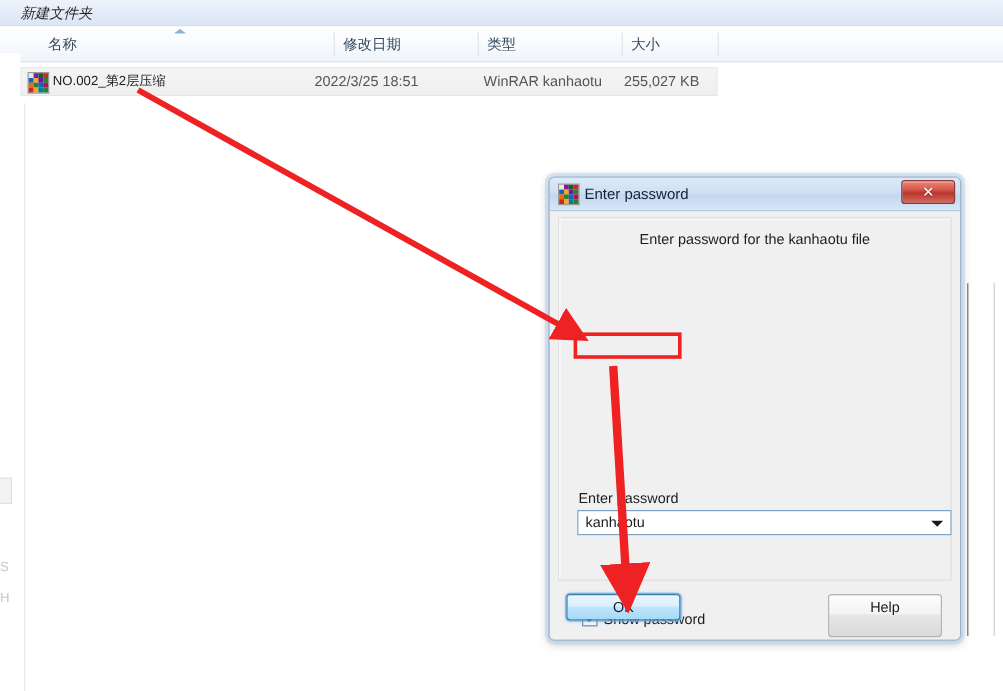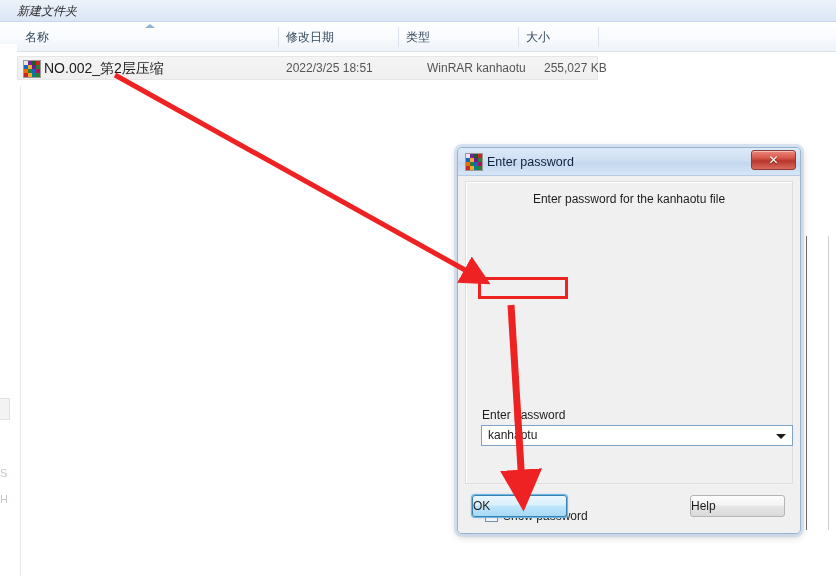--- a/index.html
+++ b/index.html
@@ -69,26 +69,26 @@
   .file-row {
     position: absolute; left: 17px; top: 56px;
     width: 581px; height: 24px;
     background: linear-gradient(to bottom, #f4f4f4 0%, #efefef 100%);
     border: 1px solid #e6e6e6;
     box-sizing: border-box;
   }
   .file-cell {
     position: absolute; top: 0; height: 22px;
     line-height: 22px;
-    font-size: 14px;
+    font-size: 11px;
     color: #1c1c1c;
     white-space: nowrap;
     overflow: hidden;
   }
-  .file-cell.meta { color: #555; font-size: 12px; margin-left: 24px; }
+  .file-cell.meta { color: #555; font-size: 12px; }
 
   
   .rar-icon {
     position: absolute; left: 5px; top: 3px;
     width: 16px; height: 16px;
     display: grid;
     grid-template-columns: repeat(4, 4px);
     grid-template-rows: repeat(4, 4px);
     border: 1px solid #9a9a9a;
     box-sizing: content-box;
@@ -266,40 +266,40 @@
   .chk-label { position: absolute; left: 18px; top: 0; white-space: nowrap; }
 
   .btn {
     position: absolute;
     background: linear-gradient(to bottom, #fdfdfd 0%, #f3f3f3 45%, #e6e6e6 50%, #dadada 100%);
     border: 1px solid #b5b5b5;
     border-radius: 3px;
     font-family: "Liberation Sans", "DejaVu Sans", sans-serif;
     font-size: 12px;
     color: #1c1c1c;
-    text-align: left;
+    text-align: center;
     cursor: pointer;
     box-sizing: border-box;
   }
   .btn-ok {
     left: 472px; top: 495px;
     width: 95px; height: 22px;
     line-height: 20px;
     border: 1px solid #3c7fb1;
     background: linear-gradient(to bottom, #eaf6fd 0%, #d9f0fc 45%, #bee6fd 50%, #a7d9f5 100%);
     box-shadow: 0 0 0 1px #6bb7e8, 0 0 3px rgba(58,140,200,0.5);
   }
   .btn-cancel {
     left: 581px; top: 495px;
     width: 95px; height: 22px;
     line-height: 20px;
   }
   .btn-help {
     left: 690px; top: 495px;
-    width: 95px; height: 22px;
+    width: 95px; height: 36px;
     line-height: 20px;
   }
 
   
   .anno-svg {
     position: absolute; left: 0; top: 0;
     width: 836px; height: 576px;
     pointer-events: none;
   }
   .anno-rect {
@@ -314,21 +314,21 @@
 
 <div id="root">
 
   <div class="explorer-topbar">
     <div class="folder-label">新建文件夹</div>
   </div>
 
   <div class="col-header-row">
     <div class="hdr-left-pad"></div>
     <div id="cols">
-        <div class="col-header" style="left: 17px; width: 261px;">名称</div>
+        <div class="col-header" style="left: 32px; width: 261px;">名称</div>
         <div class="col-header" style="left: 278px; width: 120px;">修改日期</div>
         <div class="col-sep" style="left: 278px;"></div>
         <div class="col-header" style="left: 398px; width: 120px;">类型</div>
         <div class="col-sep" style="left: 398px;"></div>
         <div class="col-header" style="left: 518px; width: 80px;">大小</div>
         <div class="col-sep" style="left: 518px;"></div>
         <div class="col-sep" style="left: 598px;"></div>
         <div class="sort-arrow" style="left: 145px; top: 2px;"></div>
       </div>
   </div>

